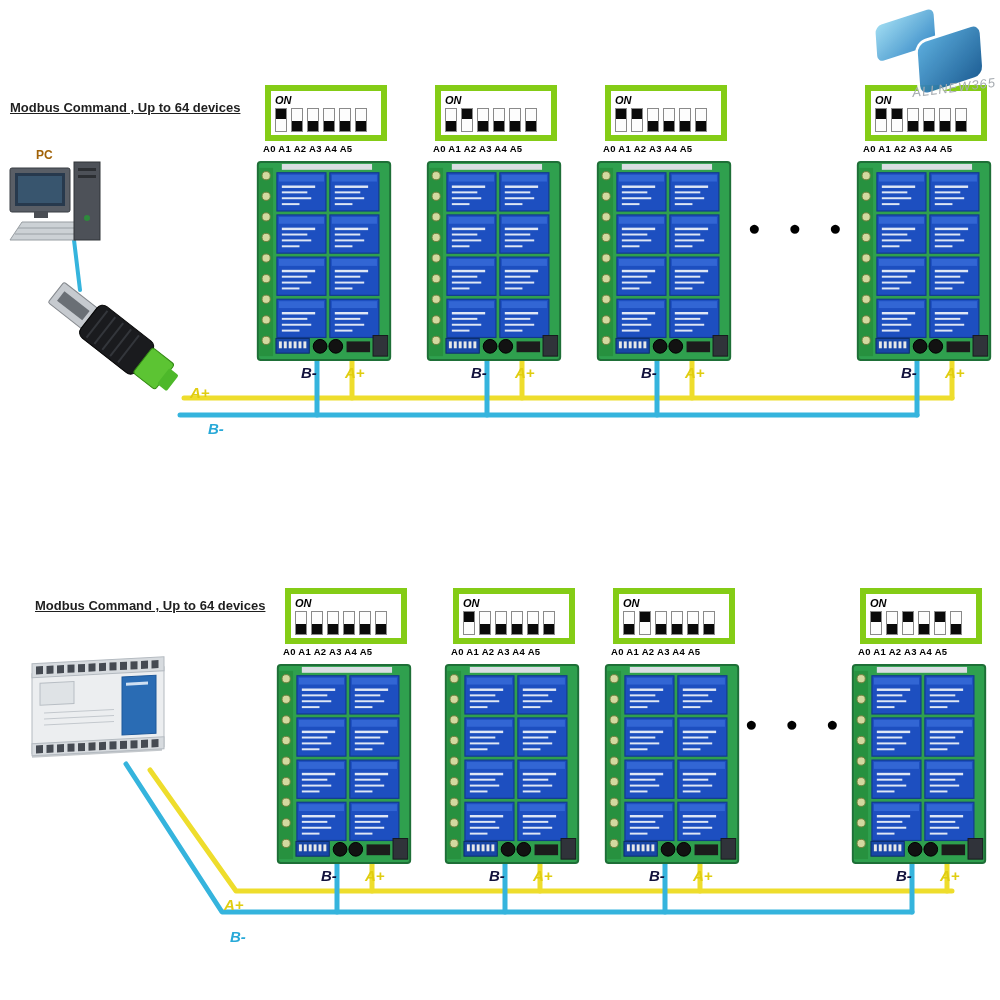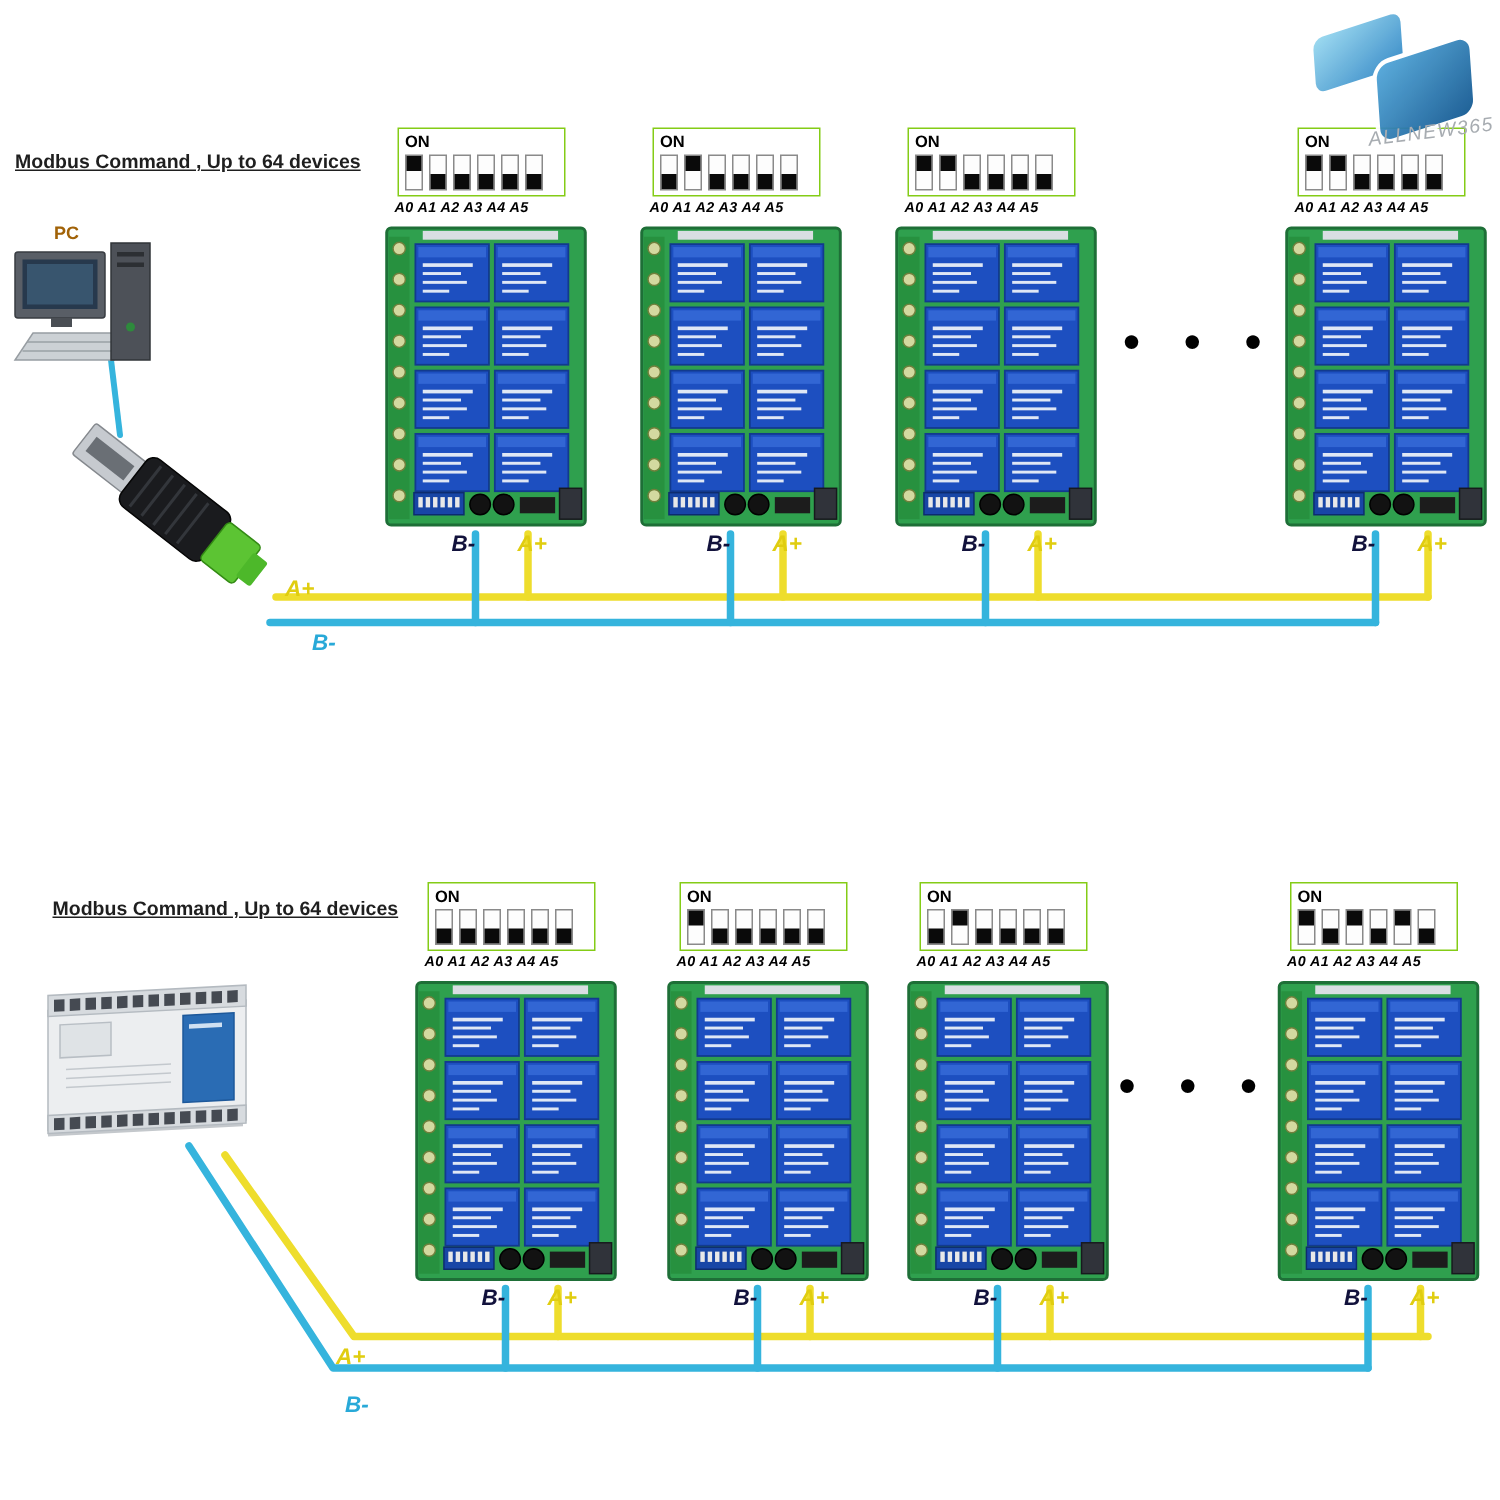--- a/index.html
+++ b/index.html
@@ -3,29 +3,29 @@
 <meta charset="utf-8">
 <style>
   html,body{margin:0;padding:0;background:#fff;}
   .stage{position:relative;width:1000px;height:1000px;background:#ffffff;overflow:hidden;
          font-family:"Liberation Sans",sans-serif;}
   .caption{position:absolute;font-size:13px;font-weight:bold;color:#1f1f1f;white-space:nowrap;text-decoration:underline;}
   .pc-label{position:absolute;font-size:12px;font-weight:bold;color:#a16207;}
   .abs{position:absolute;}
   
   .board{position:absolute;width:140px;}
-  .dip-box{width:102px;margin-left:10px;background:#fff;border:1px solid #84cc16;
-           padding:3px 4px;box-sizing:content-box;}
+  .dip-box{width:102px;margin-left:10px;background:#fff;border:6px solid #84cc16;
+           padding:3px 4px;box-sizing:content-box;font-style:italic;}
   .dip-on{font-size:11px;font-weight:bold;color:#000;line-height:12px;}
   .dip-row{display:flex;gap:4px;height:24px;margin-top:2px;}
   .dipsw{position:relative;width:12px;height:24px;background:#fdfdfd;border:1px solid #8a8a8a;box-sizing:border-box;}
   .dipsw .handle{position:absolute;left:0;right:0;height:10px;background:#0a0a0a;}
   .dipsw.on  .handle{top:0;}
   .dipsw.off .handle{bottom:0;}
-  .dip-addr{font-size:9.5px;font-weight:bold;color:#000;margin:2px 0 0 8px;white-space:nowrap;letter-spacing:.3px;font-style:italic;}
+  .dip-addr{font-size:9.5px;font-weight:bold;color:#000;margin:2px 0 0 8px;white-space:nowrap;letter-spacing:.3px;}
   .pcb{display:block;width:138px;height:202px;margin-top:6px;}
   .term-row{position:relative;height:20px;margin-top:2px;font-style:italic;font-weight:bold;font-size:15px;}
   .lbl-b{position:absolute;left:46px;color:#12123c;}
   .lbl-a{position:absolute;left:90px;color:#e0cd10;}
   
   .bus-label{position:absolute;font-style:italic;font-weight:bold;font-size:15px;white-space:nowrap;}
   .bus-a{color:#e0cd10;}
   .bus-b{color:#28a9d8;}
   
   .dots{position:absolute;font-size:21px;font-weight:bold;color:#000;letter-spacing:11px;white-space:nowrap;}

